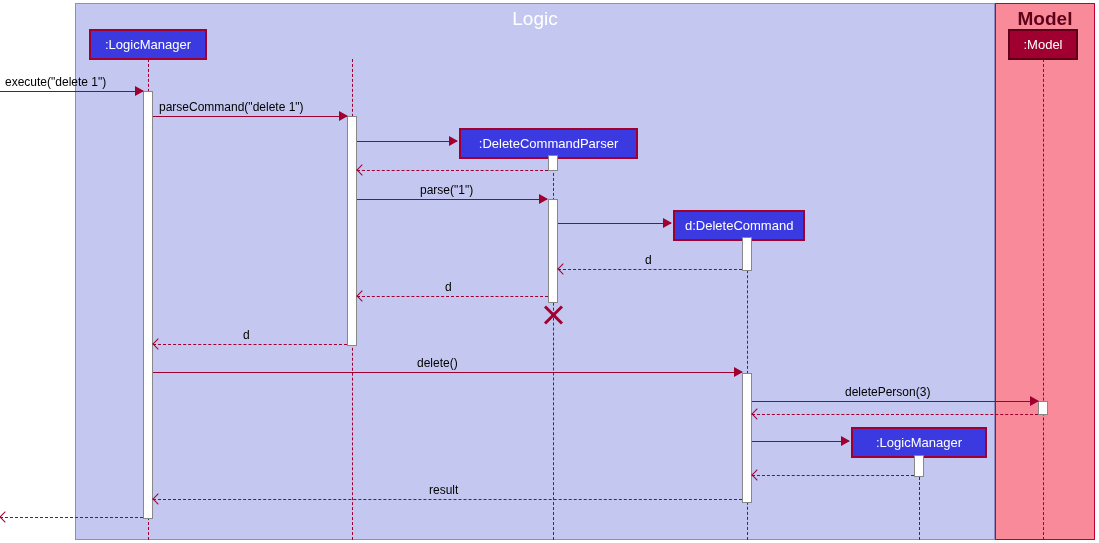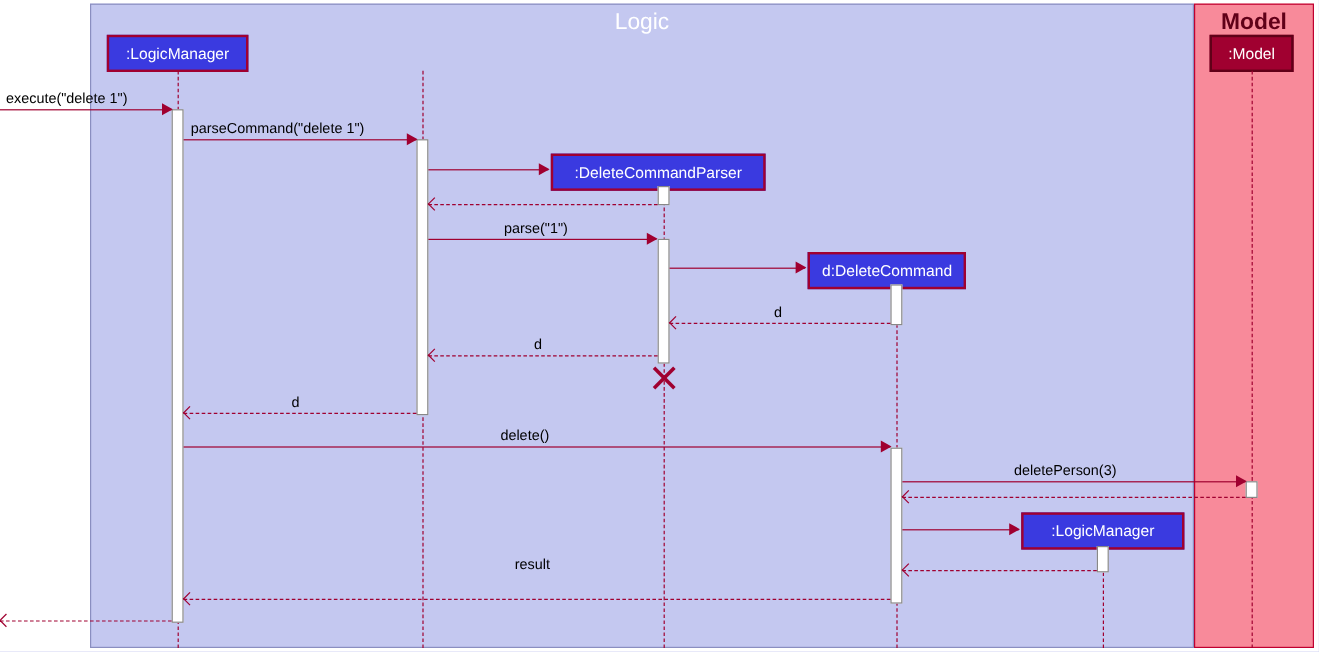--- a/index.html
+++ b/index.html
@@ -195,20 +195,20 @@
 
   <div class="msg-line dashed" style="left:677px; top:411px; width:286px;"></div>
   <div class="arrow-l-open" style="left:678px; top:407px;"></div>
 
   <div class="msg-line" style="left:677px; top:438px; width:97px;"></div>
   <div class="arrow-r" style="left:766px; top:433px;"></div>
 
   <div class="msg-line dashed" style="left:677px; top:472px; width:162px;"></div>
   <div class="arrow-l-open" style="left:678px; top:468px;"></div>
 
-  <div class="msg-label" style="left:354px; top:460px;">result</div>
+  <div class="msg-label" style="left:354px; top:480px;">result</div>
   <div class="msg-line dashed" style="left:78px; top:496px; width:589px;"></div>
   <div class="arrow-l-open" style="left:79px; top:492px;"></div>
 
   <div class="msg-line dashed" style="left:-75px; top:514px; width:143px;"></div>
   <div class="arrow-l-open" style="left:-74px; top:510px;"></div>
 
 </div>
 
 </body></html>

